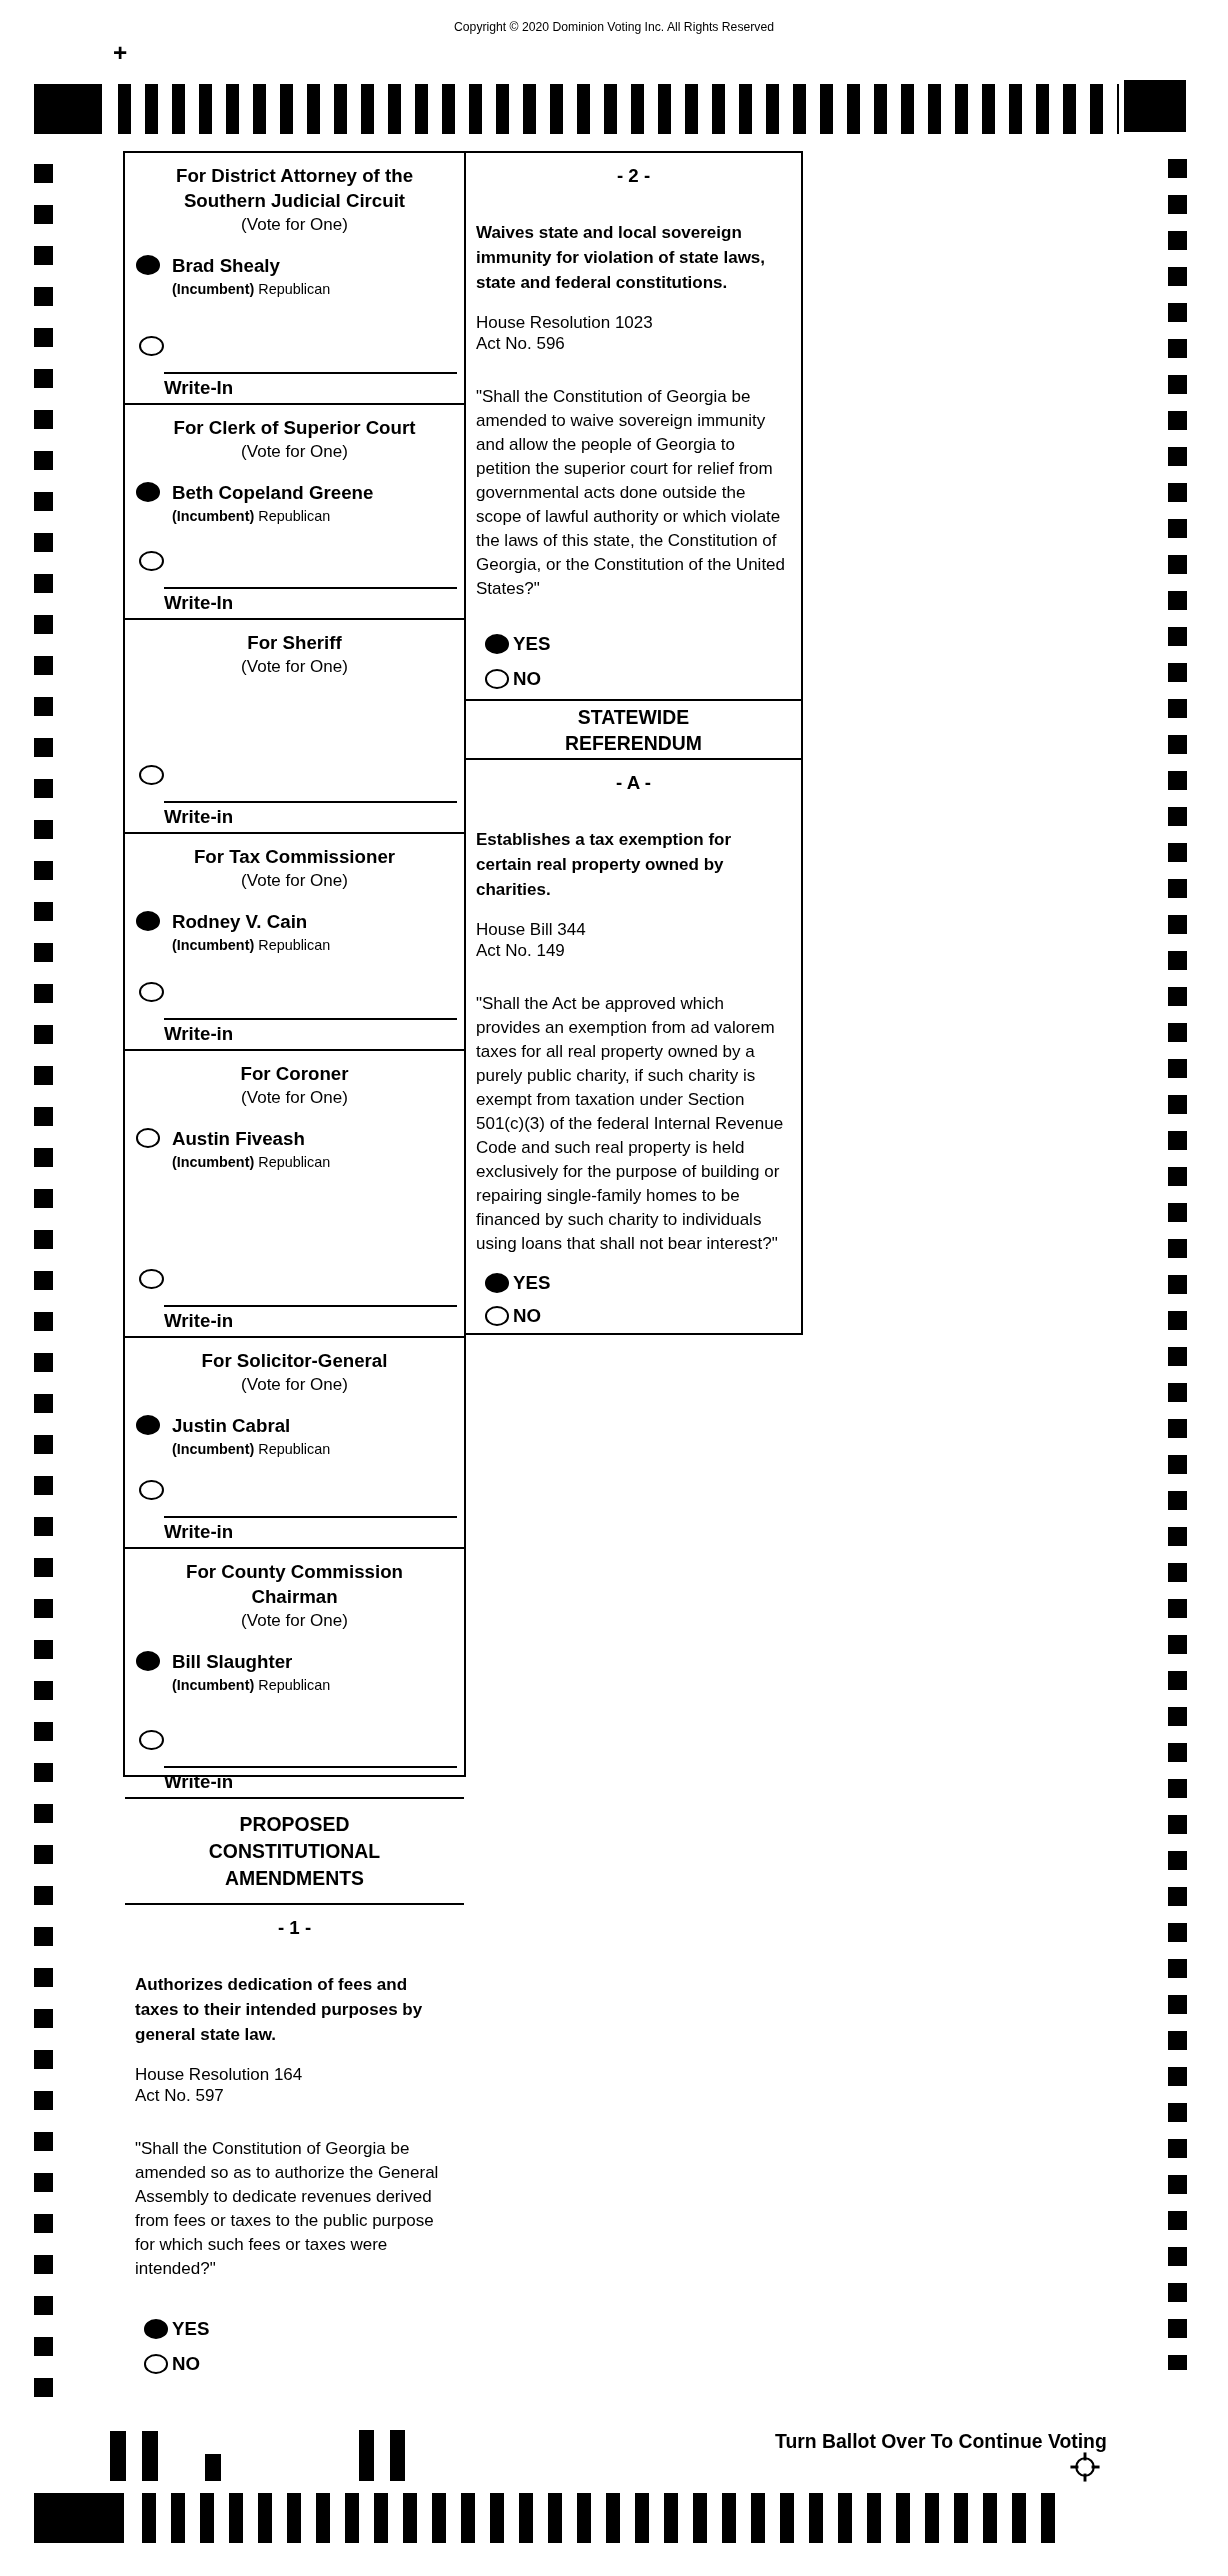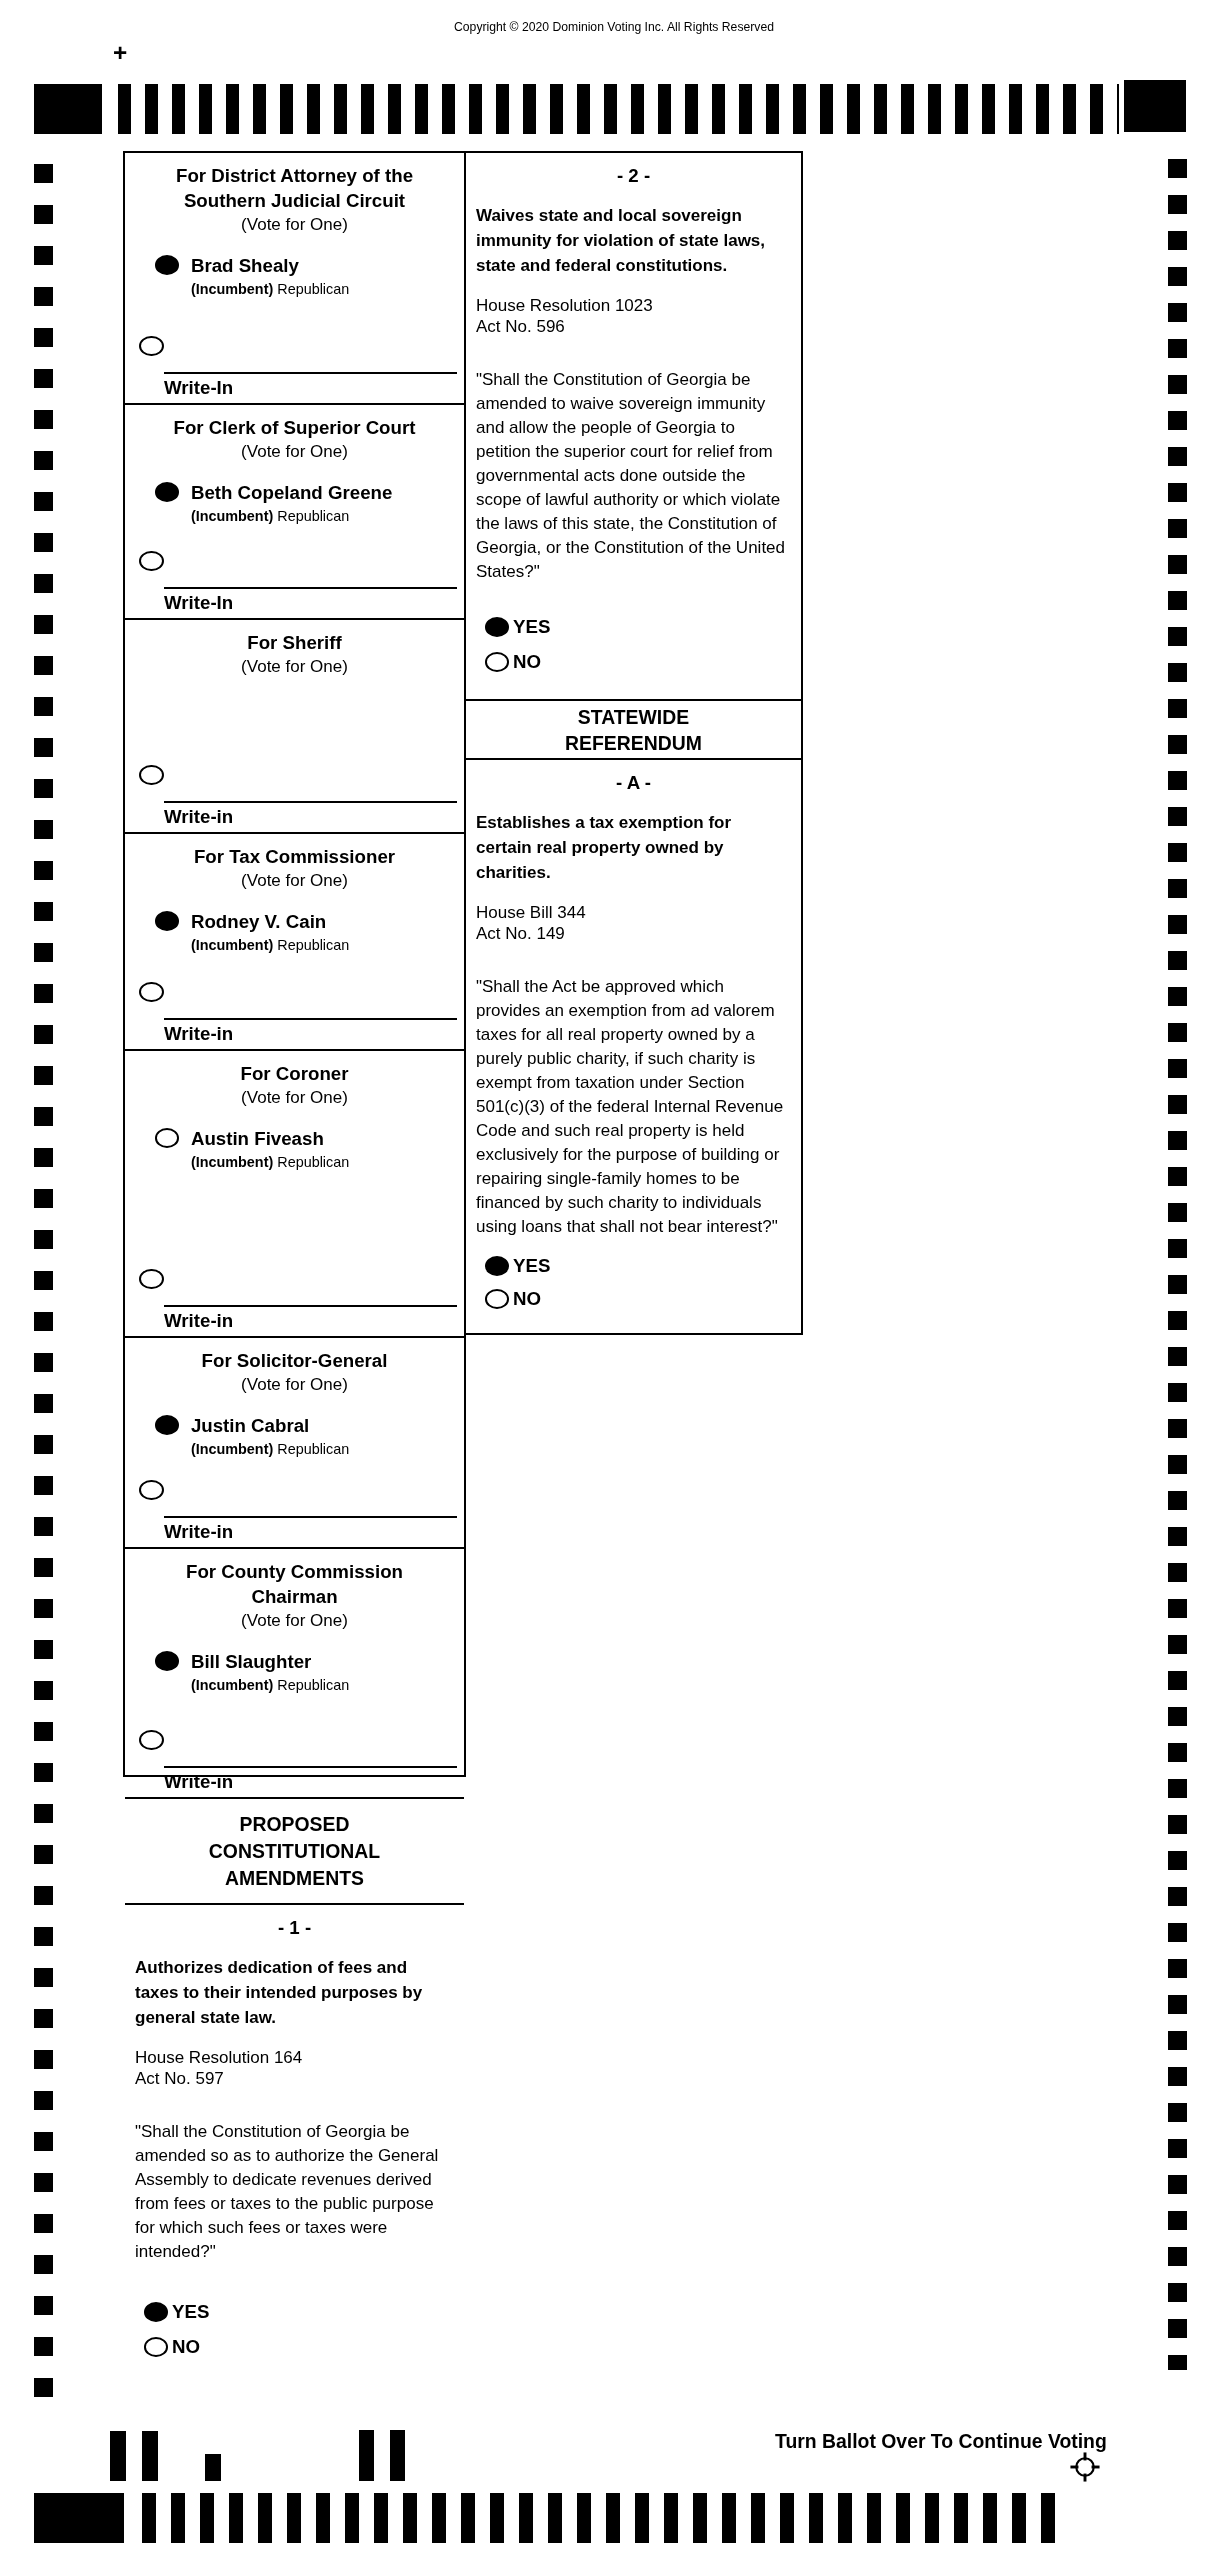--- a/index.html
+++ b/index.html
@@ -28,42 +28,42 @@
   .col > section:last-child{border-bottom:none;}
 
   .h351{height:252px}.h300{height:215px}.h298{height:214px}.h302{height:217px}
   .h400{height:287px}.h294{height:211px}.h349{height:250px}.h148{height:106px}
   .h647{height:462px}.h764{height:548px}.h82{height:59px}.h798{height:571px}
 
   
   .contest{position:relative;padding-top:10px;}
   .c-title{text-align:center;font-weight:700;font-size:18.7px;line-height:25px;}
   .c-instr{text-align:center;font-size:17px;line-height:21.5px;margin-top:1.4px;}
-  .cand{display:flex;align-items:flex-start;gap:11.5px;padding-left:30px;margin-top:19.4px;}
+  .cand{display:flex;align-items:flex-start;gap:11.5px;padding-left:11px;margin-top:19.4px;}
   .cand.second{margin-top:30px;}
   .cand-name{font-size:18.7px;font-weight:700;line-height:21.5px;}
   .cand-party{font-size:14.4px;line-height:18.7px;margin-top:3.6px;}
   .cand-party.solo{padding-left:8.6px;}
   .inc{font-weight:700;}
   .oval{width:24.4px;height:20px;border:2.2px solid #000;border-radius:50%;
         background:#fff;display:inline-block;box-sizing:border-box;flex:none;}
   .oval.filled{background:#000;}
   .writein-oval{position:absolute;left:14.4px;bottom:47px;}
   .writein{position:absolute;left:39px;right:7.2px;bottom:4.3px;border-top:2.2px solid #000;padding-top:3px;}
   .writein-label{font-weight:700;font-size:18.7px;}
 
   
   .box-header{display:flex;align-items:center;justify-content:center;text-align:center;
               font-weight:700;font-size:19.4px;line-height:27px;}
   .h82.box-header{line-height:26px;}
 
   
   .measure{padding:0 10px;position:relative;}
   .m-num{text-align:center;font-weight:700;font-size:18.7px;padding-top:11.5px;}
-  .m-summary{font-weight:700;font-size:17px;line-height:25px;margin-top:16px;}
+  .m-summary{font-weight:700;font-size:17px;line-height:25px;margin-top:33px;}
   .m-refs{font-size:17px;line-height:21.5px;margin-top:17px;}
   .m-question{font-size:17px;line-height:24px;margin-top:30px;}
   .yn{display:flex;align-items:center;gap:4px;padding-left:8.6px;}
   .yn-label{font-weight:700;font-size:18.7px;}
 
   
   .turn-over{position:absolute;left:775px;top:2430px;font-weight:700;font-size:19.4px;}
   .reg-target{position:absolute;left:1069px;top:2451px;}
   .stub-code{position:absolute;left:402px;top:2443px;font-size:11.5px;font-weight:700;
              transform:rotate(90deg);transform-origin:left top;}

